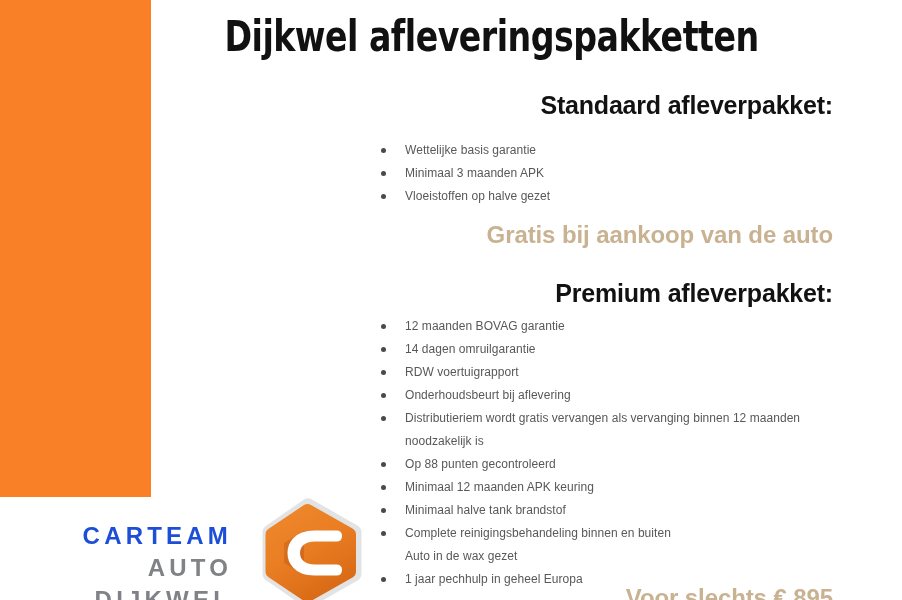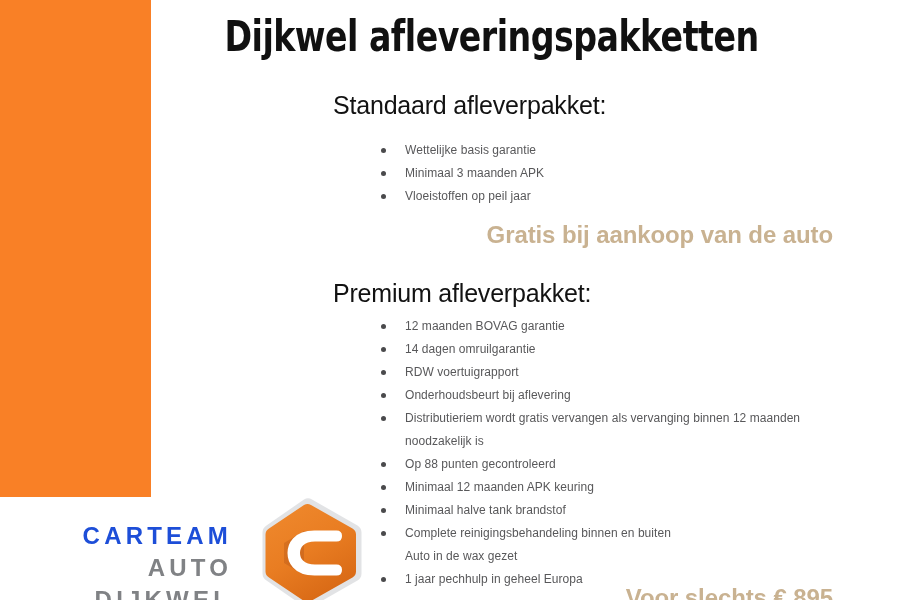--- a/index.html
+++ b/index.html
@@ -37,26 +37,26 @@
     color:#111111;
     transform:scaleX(0.88);
     transform-origin:50% 50%;
     white-space:nowrap;
   }
 
   
   .section-heading {
     position:absolute;
     font-family:"Liberation Sans","DejaVu Sans", sans-serif;
-    font-weight:normal;
+    font-weight:bold;
     font-size:25px;
     line-height:30px;
     color:#121212;
     letter-spacing:-0.2px;
-    text-align:left;
+    text-align:right;
     white-space:nowrap;
   }
   #std-heading { left:333px; top:90px; width:500px; }
   #prem-heading { left:333px; top:278px; width:500px; }
 
   
   .bullet-list {
     position:absolute;
     left:381px;
     width:470px;
@@ -134,21 +134,21 @@
 
   <div class="orange-bar"></div>
 
   <div class="poster-title">Dijkwel afleveringspakketten</div>
 
   <div class="section-heading" id="std-heading">Standaard afleverpakket:</div>
 
   <ul class="bullet-list" id="std-list">
     <li class="has-bullet">Wettelijke basis garantie</li>
     <li class="has-bullet">Minimaal 3 maanden APK</li>
-    <li class="has-bullet">Vloeistoffen op peil jaar</li>
+    <li class="has-bullet">Vloeistoffen op halve gezet</li>
   </ul>
 
   <div class="accent-line" id="gratis-line">Gratis bij aankoop van de auto</div>
 
   <div class="section-heading" id="prem-heading">Premium afleverpakket:</div>
 
   <ul class="bullet-list" id="prem-list">
     <li class="has-bullet">12 maanden BOVAG garantie</li>
     <li class="has-bullet">14 dagen omruilgarantie</li>
     <li class="has-bullet">RDW voertuigrapport</li>

